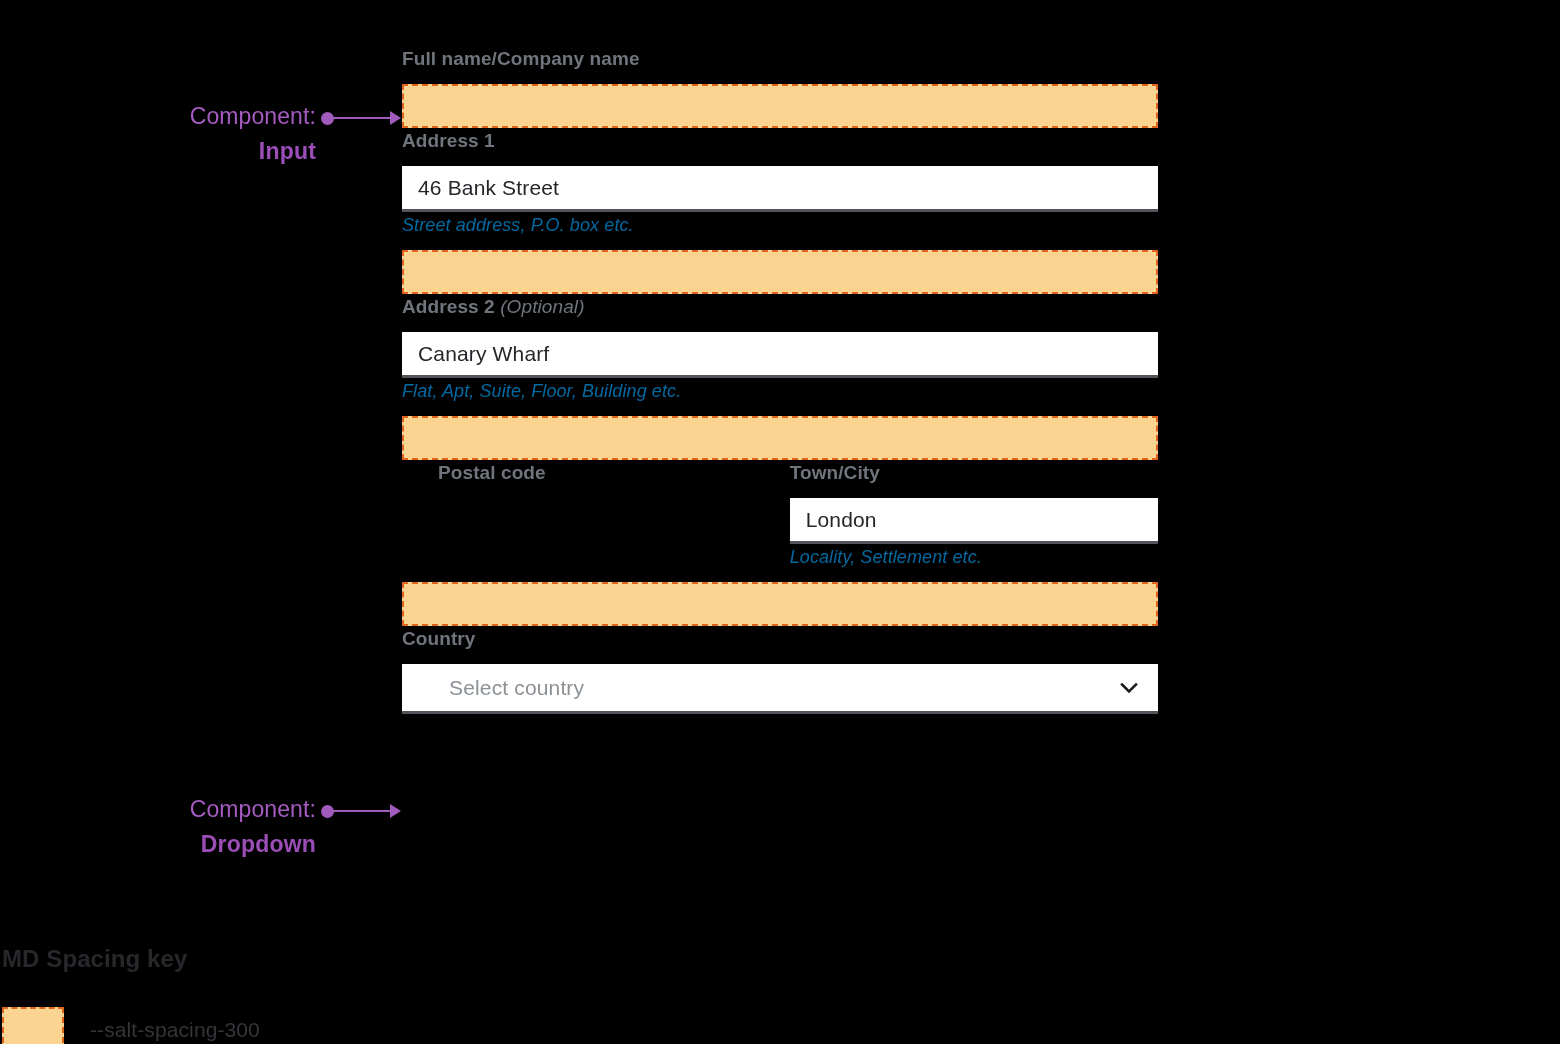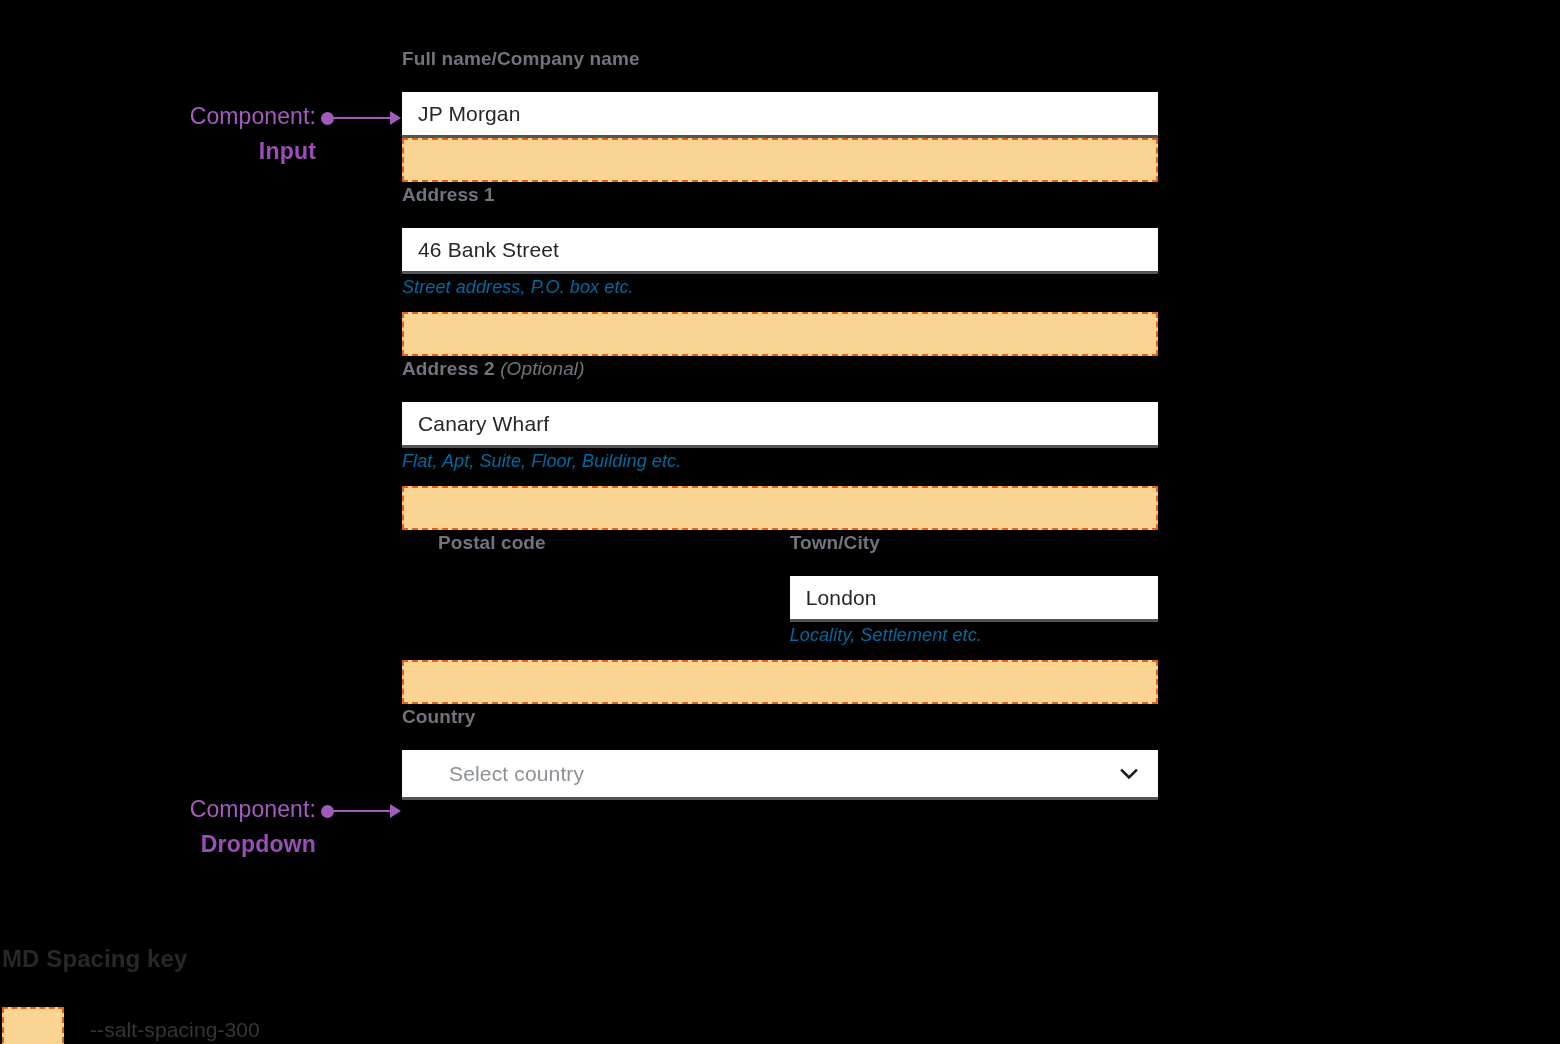--- a/index.html
+++ b/index.html
@@ -73,21 +73,21 @@
     left: 402px;
     top: 46px;
     width: 756px;
   }
   .field-label {
     font-size: 19px;
     font-weight: 700;
     color: #70757D;
     line-height: 26px;
     letter-spacing: 0.1px;
-    padding-bottom: 20px;
+    padding-bottom: 12px;
   }
   .field-label .optional {
     font-weight: 400;
     font-style: italic;
     color: #70757D;
   }
   .helper-text {
     font-size: 18px;
     font-style: italic;
     color: #0369a1;
@@ -186,23 +186,20 @@
   </div>
   <div class="arrow" style="left:321px; top:803px; width:80px;">
     <span class="dot"></span>
     <span class="shaft"></span>
     <span class="head"></span>
   </div>
 
   <div class="form">
 
     <div class="field-label">Full name/Company name</div>
-    <div class="input">
-      <span>JP Morgan</span>
-    </div>
     <div class="spacer"></div>
 
     <div class="field-label">Address 1</div>
     <div class="input">
       <span>46 Bank Street</span>
     </div>
     <div class="helper-text">Street address, P.O. box etc.</div>
     <div class="spacer"></div>
 
     <div class="field-label">

